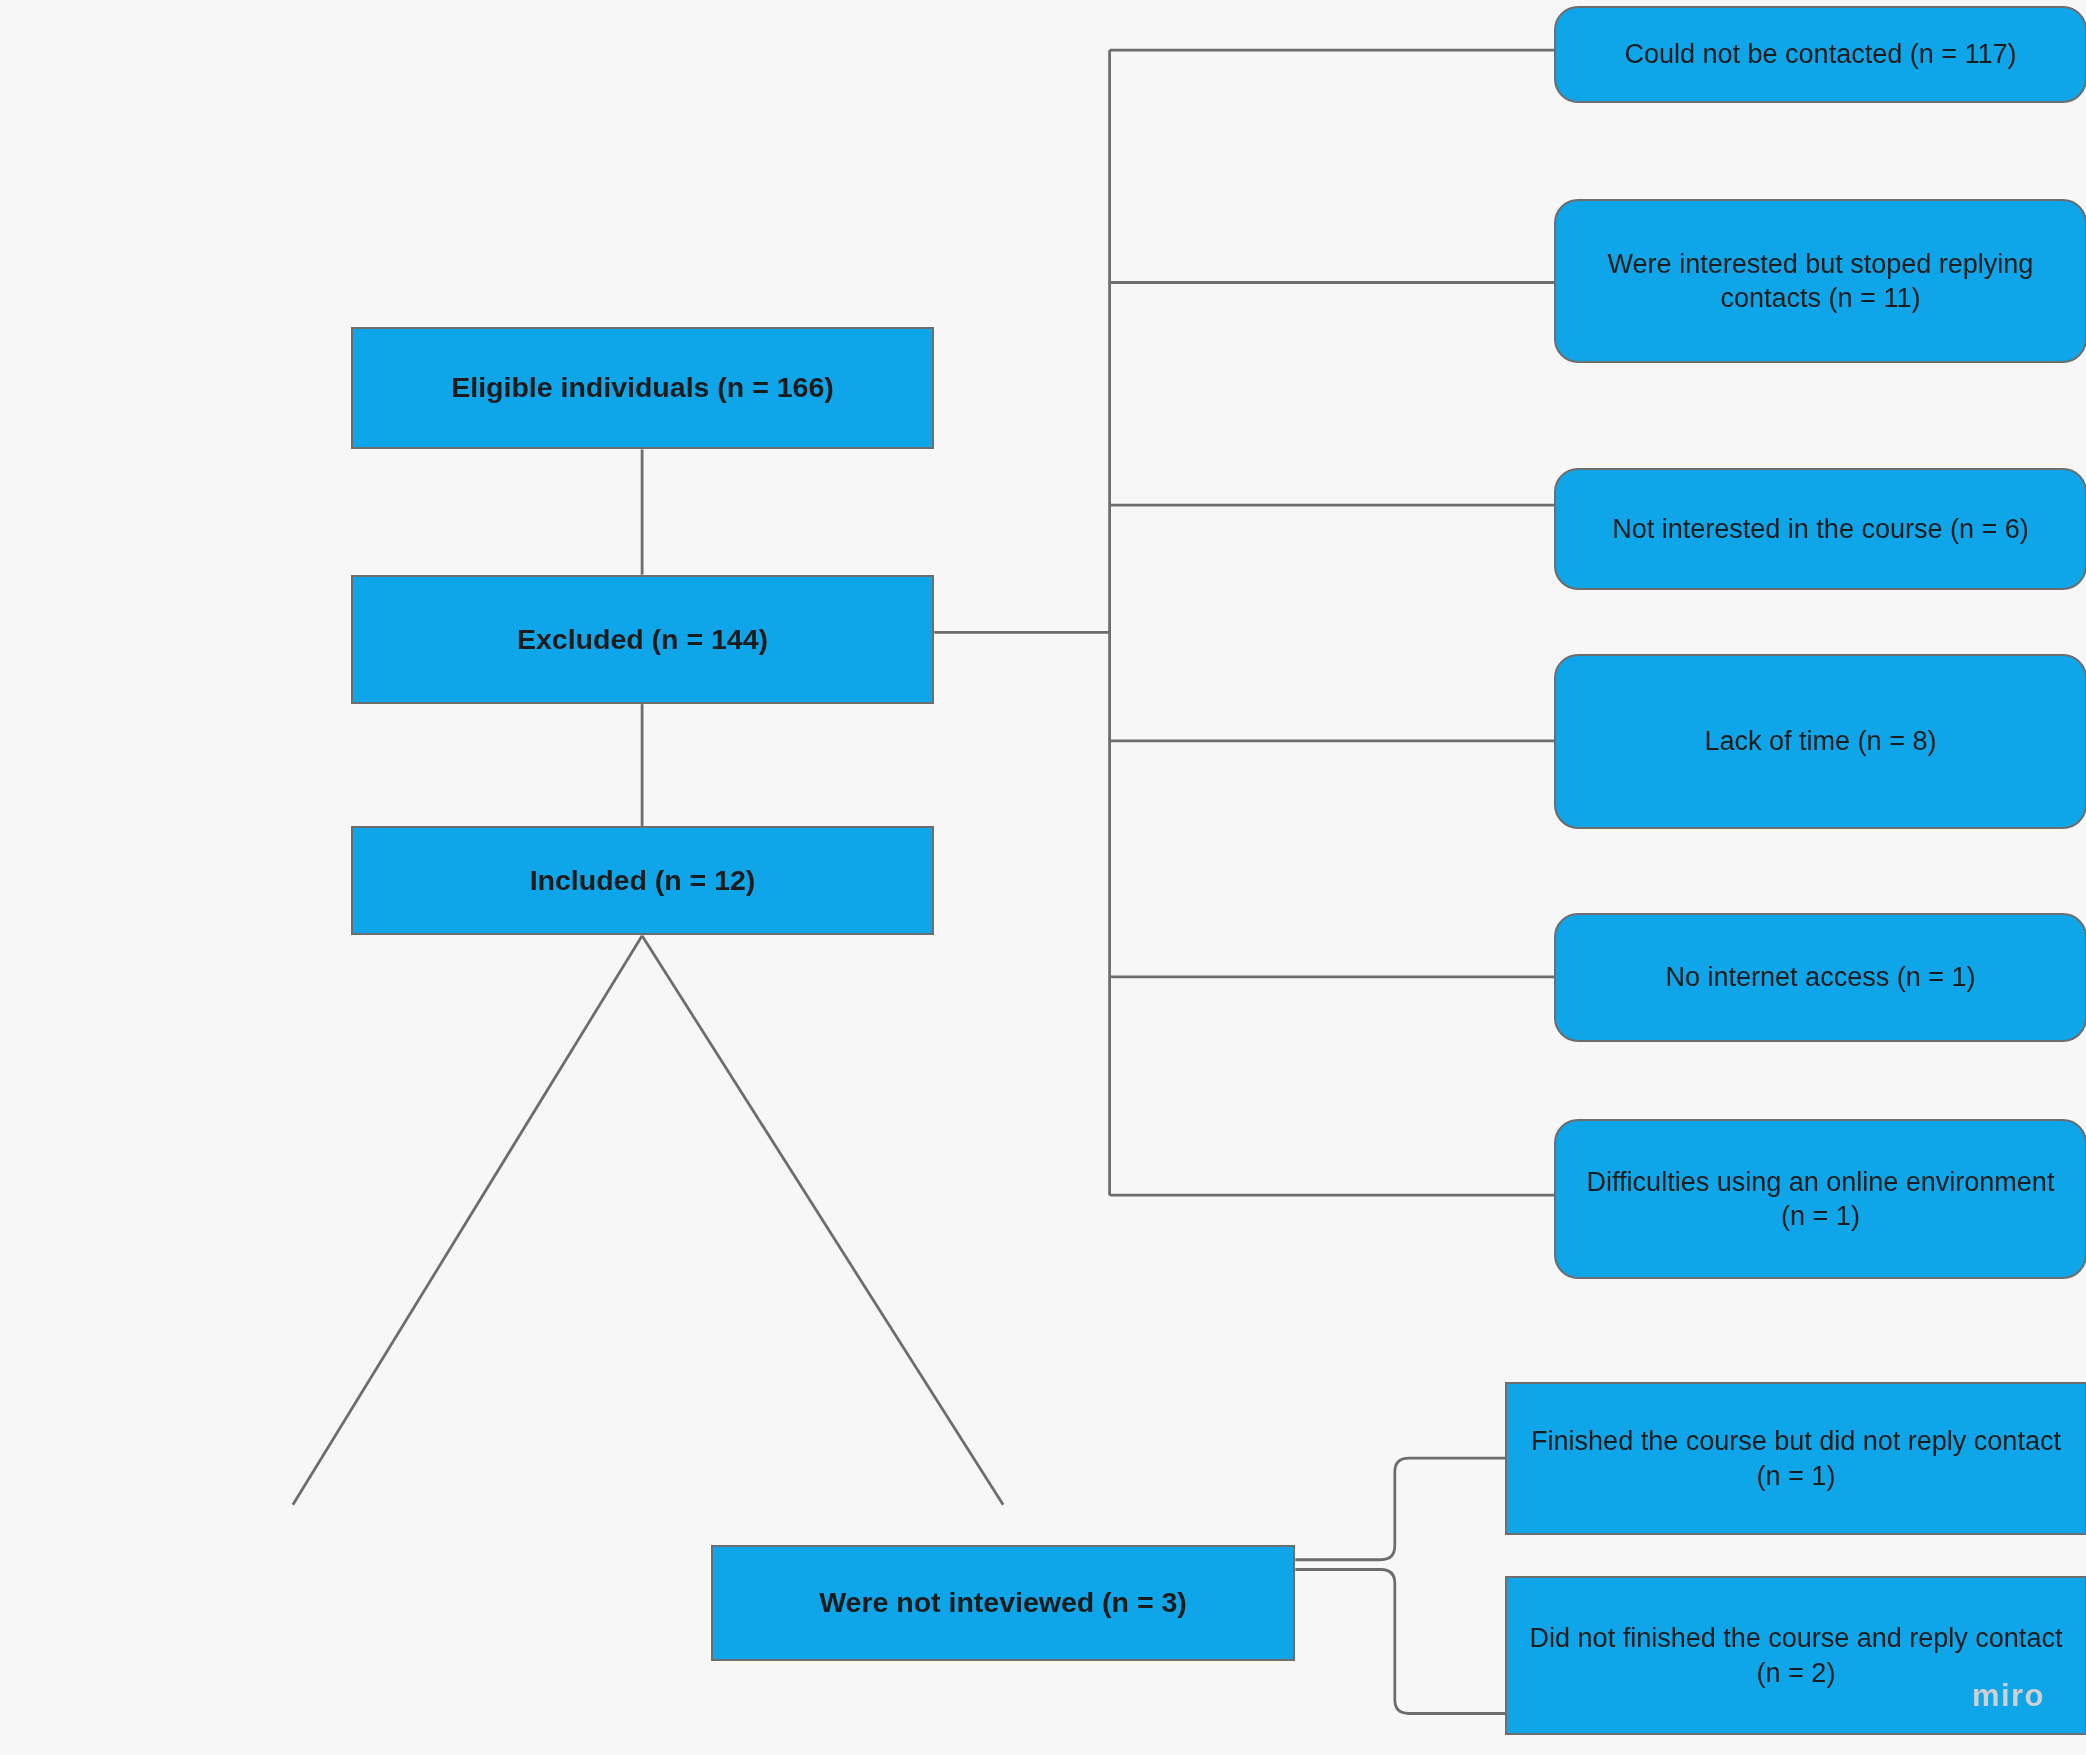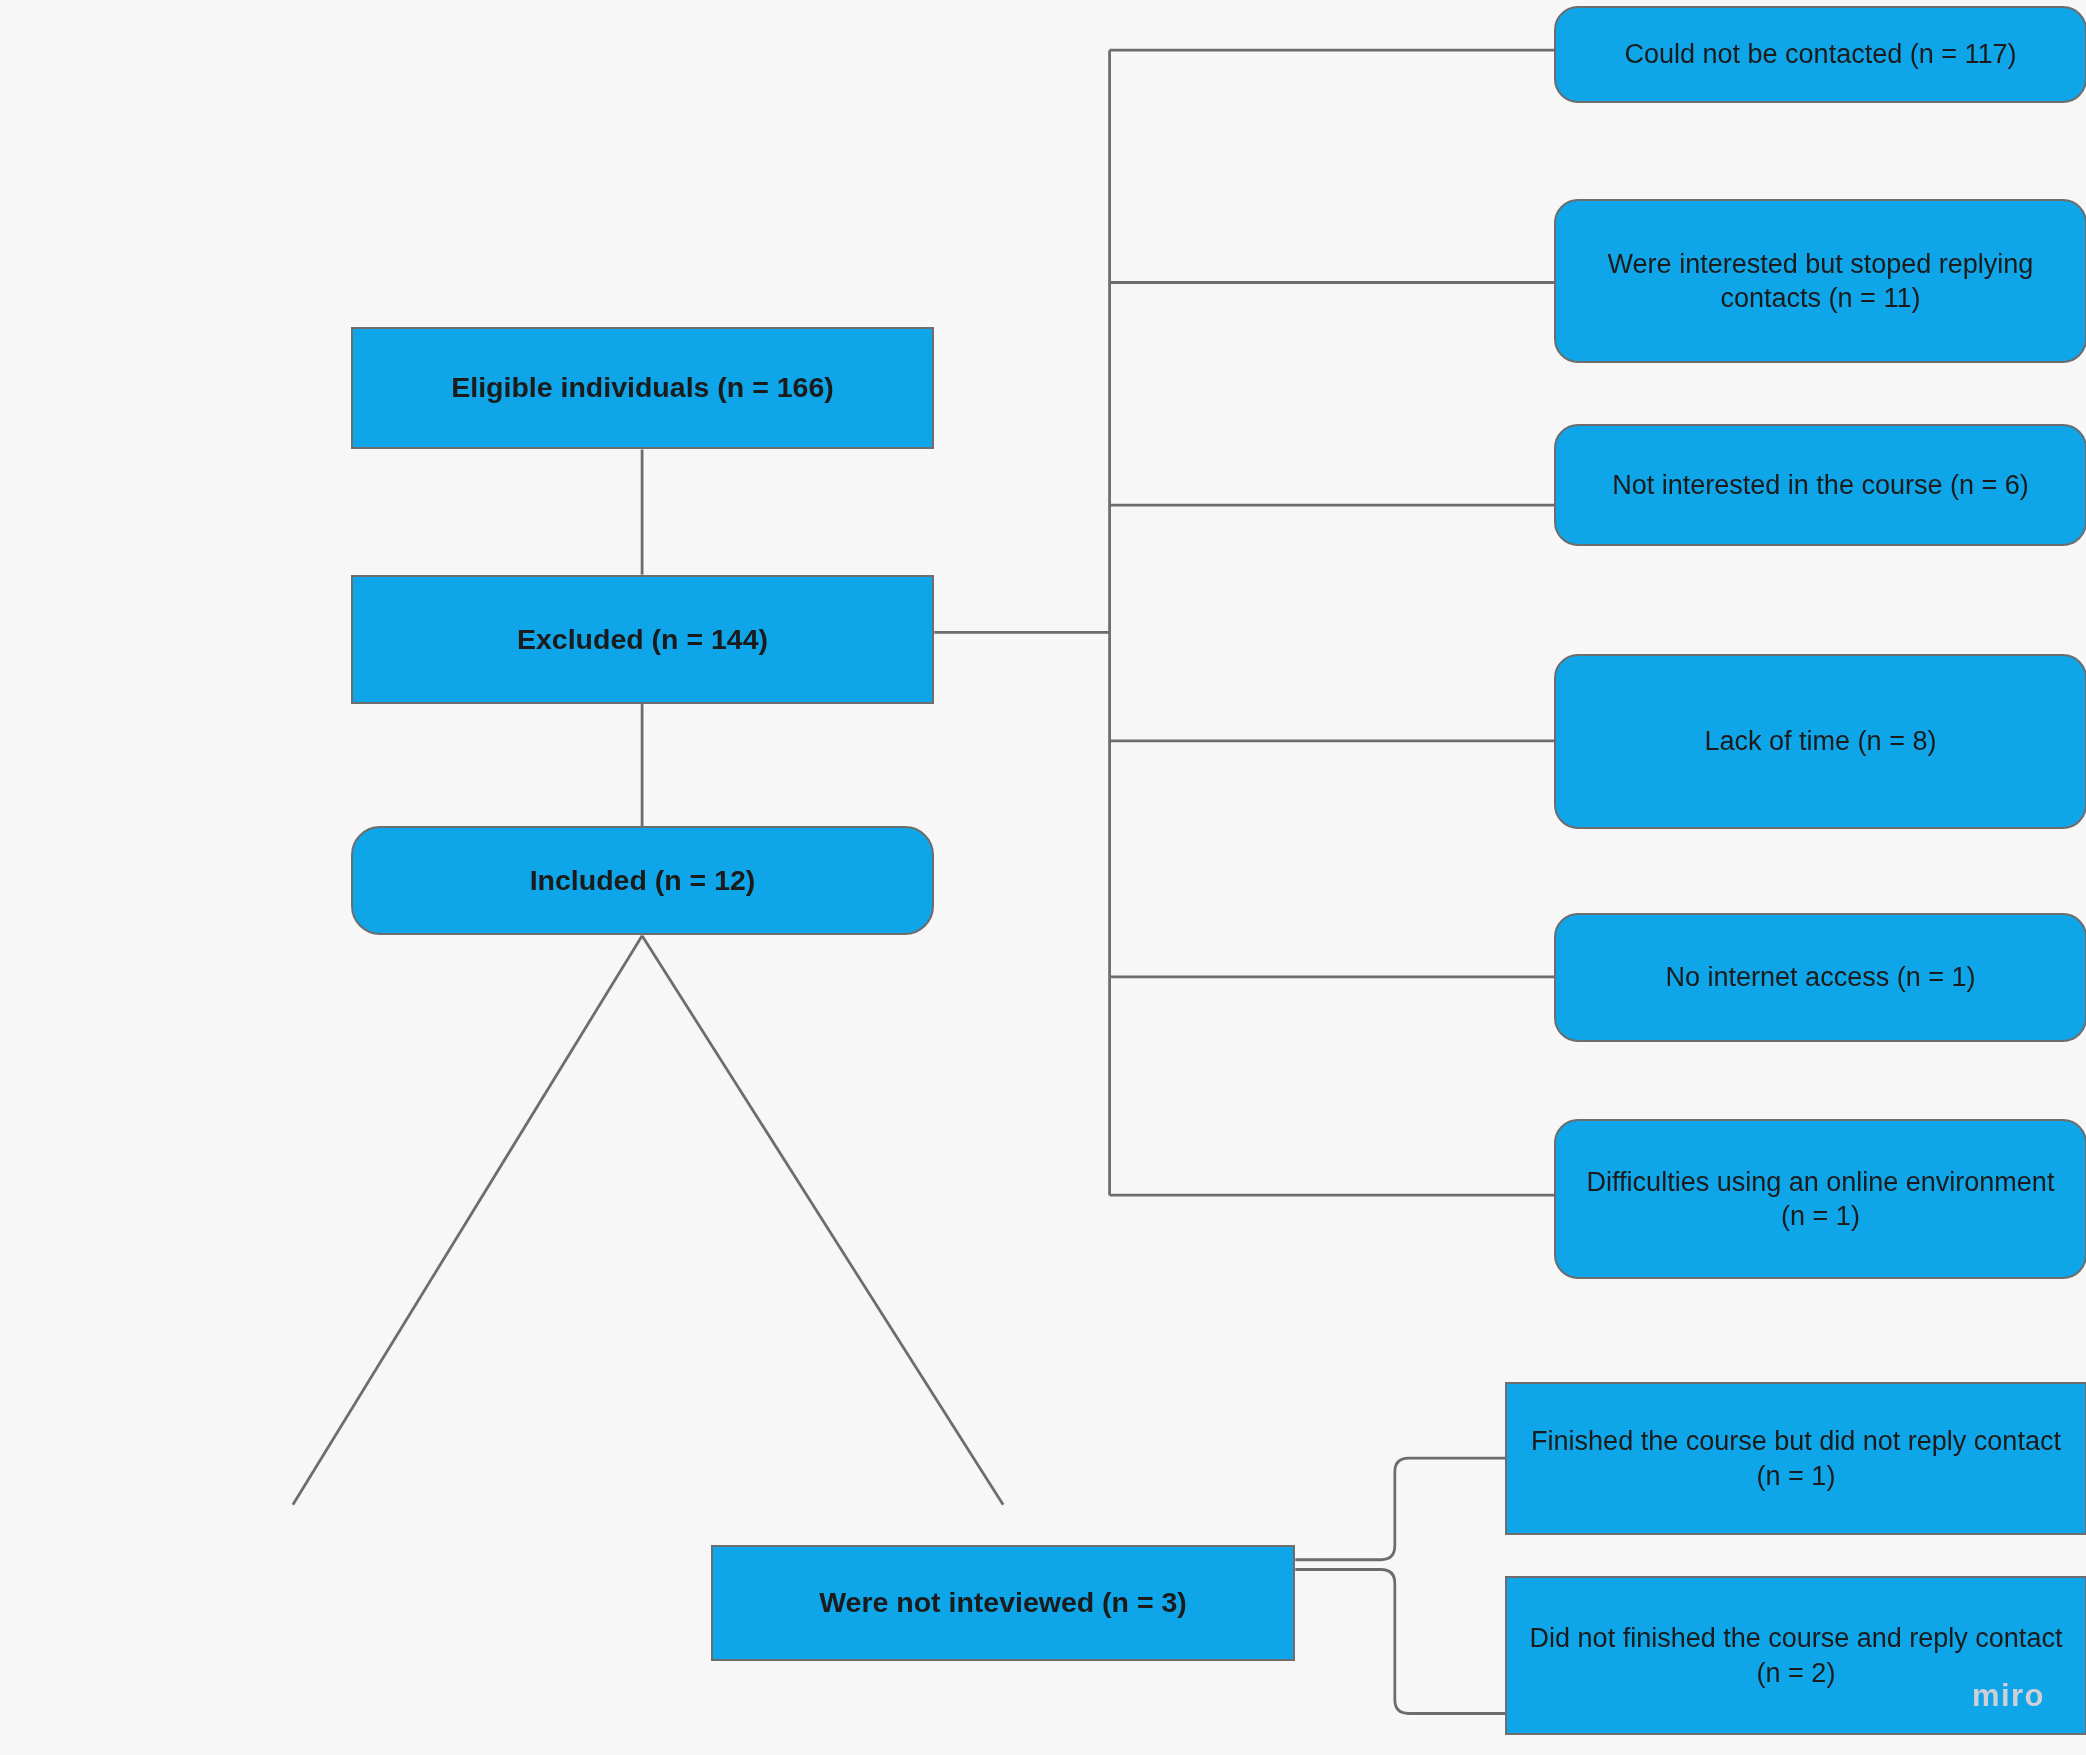--- a/index.html
+++ b/index.html
@@ -83,33 +83,33 @@
   </svg>
 
   <div class="node square bold" style="left:351px; top:327px; width:583px; height:122px; font-size:28.5px;">
     <span class="txt">Eligible individuals (n = 166)</span>
   </div>
 
   <div class="node square bold" style="left:351px; top:575px; width:583px; height:129px; font-size:28.5px;">
     <span class="txt">Excluded (n = 144)</span>
   </div>
 
-  <div class="node square bold" style="left:351px; top:826px; width:583px; height:109px; font-size:28.5px;border-radius:29px;">
+  <div class="node square bold" style="left:351px; top:826px; width:583px; height:109px; font-size:28.5px;">
     <span class="txt">Included (n = 12)</span>
   </div>
 
   <div class="node round" style="left:1554px; top:5.6px; width:533px; height:97px; font-size:27px;">
     <span class="txt">Could not be contacted (n = 117)</span>
   </div>
 
   <div class="node round" style="left:1554px; top:199px; width:533px; height:164px; font-size:27px;">
     <span class="txt">Were interested but stoped replying contacts (n = 11)</span>
   </div>
 
-  <div class="node round" style="left:1554px; top:424px; width:533px; height:122px; font-size:27px;">
+  <div class="node round" style="left:1554px; top:468px; width:533px; height:122px; font-size:27px;">
     <span class="txt">Not interested in the course (n = 6)</span>
   </div>
 
   <div class="node round" style="left:1554px; top:654px; width:533px; height:175px; font-size:27px;">
     <span class="txt">Lack of time (n = 8)</span>
   </div>
 
   <div class="node round" style="left:1554px; top:913px; width:533px; height:129px; font-size:27px;">
     <span class="txt">No internet access (n = 1)</span>
   </div>

